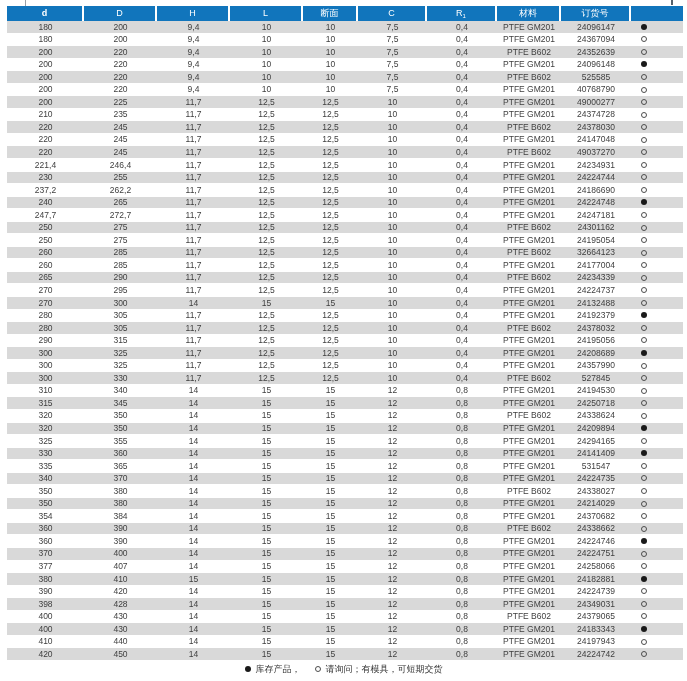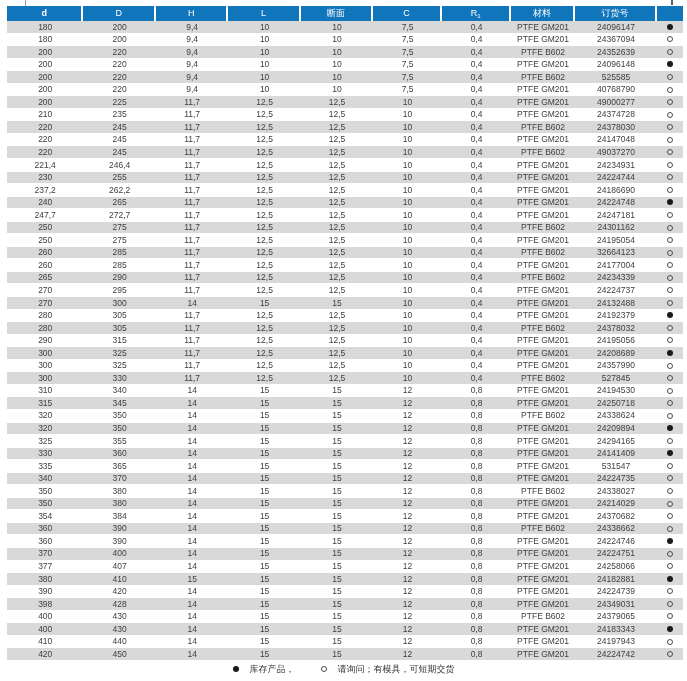--- a/index.html
+++ b/index.html
@@ -25,31 +25,31 @@
   .hdr sub { font-size:6px; line-height:1; transform:translateY(2px); }
 
   .row { display:flex; height:12.55px; border-bottom:1px solid #fff; background:var(--row-bg,#fff);text-align:right; }
   .row.odd { background:var(--row-alt-bg,#d9d9d9); }
   .row .cell {
     display:flex; align-items:center; justify-content:center;
     font-size:8.5px; line-height:1; color:var(--cell-text,#404040);
     white-space:nowrap; overflow:hidden;
   }
 
-  .c0{width:77px} .c1{width:73px} .c2{width:73px} .c3{width:73px} .c4{width:73px}
-  .c5{width:69px} .c6{width:70px} .c7{width:64px} .c8{width:83px} .c9{width:26px}
+  .c0{width:77px} .c1{width:73px} .c2{width:73px} .c3{width:73px} .c4{width:55px}
+  .c5{width:69px} .c6{width:70px} .c7{width:64px} .c8{width:70px} .c9{width:26px}
 
   .dot { display:inline-block; border-radius:50%; flex:none; }
   .dot.filled { width:6px; height:6px; background:var(--dot-color,#1a1a1a); }
   .dot.open   { width:6px; height:6px; border:1px solid var(--open-dot-border,#4d4d4d); background:transparent; }
 
   .legend {
     position:absolute; left:0; top:661px; width:687px; height:16px;
     display:flex; align-items:center; justify-content:center;
-    font-size:9px; color:#333; gap:9px;
+    font-size:9px; color:#333; gap:3px;
   }
   .legend .gap { width:8px; }
   .legend .dot { margin-right:2px; }
 </style>
 </head>
 <body>
 
 <div class="page">
 
   <div class="crop-mark left"></div>

